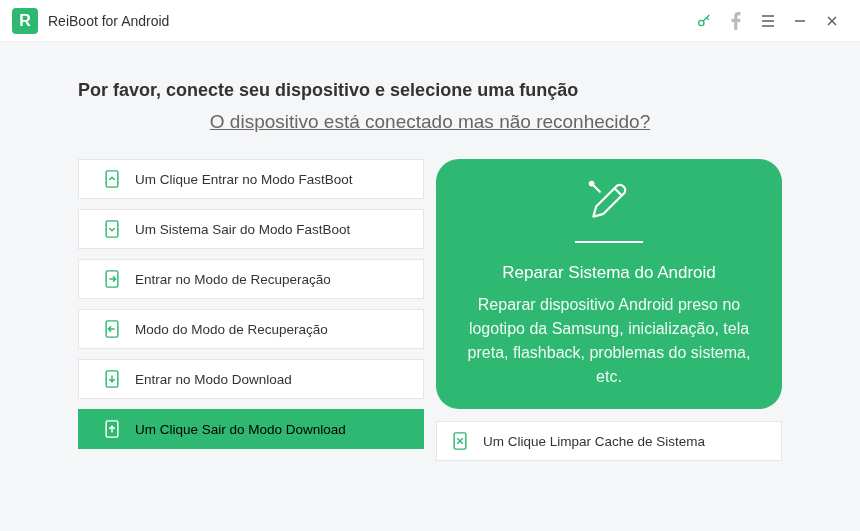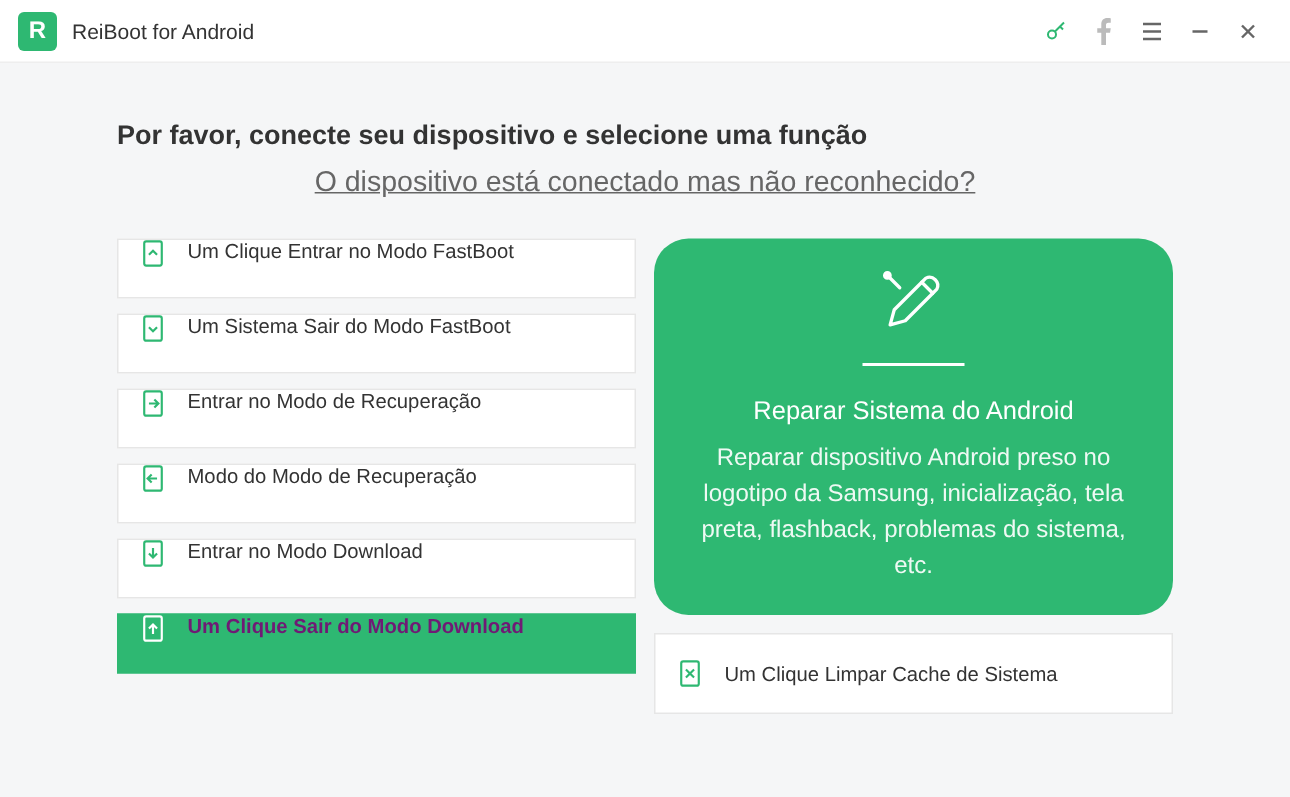--- a/index.html
+++ b/index.html
@@ -75,30 +75,30 @@
       flex: 1;
       display: flex;
       flex-direction: column;
       gap: 10px;
     }
     .option-btn {
       height: 40px;
       background: #ffffff;
       border: 1px solid #e6e6e6;
       display: flex;
-      padding: 0 14px;
+      align-items: center;
+      padding: 0 24px;
       font-size: 13.5px;
       color: #333333;
       cursor: pointer;
     }
     .option-btn.active {
       background: #2eb872;
       border-color: #2eb872;
-      color: #701a75;
-      font-weight: bold;
+      color: #000000;
     }
     .option-btn .mode-icon {
       width: 18px;
       height: 18px;
       margin-right: 14px;
       display: flex;
       align-items: center;
       justify-content: center;
     }
     .option-btn .mode-icon svg { display: block; }
@@ -139,21 +139,21 @@
       font-size: 17px;
       font-weight: 500;
       margin-bottom: 10px;
     }
     .repair-card .repair-desc {
       font-size: 16px;
       line-height: 1.5;
       opacity: 0.92;
     }
     .cache-btn {
-      height: 54px;
+      height: 40px;
       background: #ffffff;
       border: 1px solid #e6e6e6;
       display: flex;
       align-items: center;
       padding: 0 14px;
       font-size: 13.5px;
       color: #333333;
       cursor: pointer;
     }
     .cache-btn .mode-icon {

